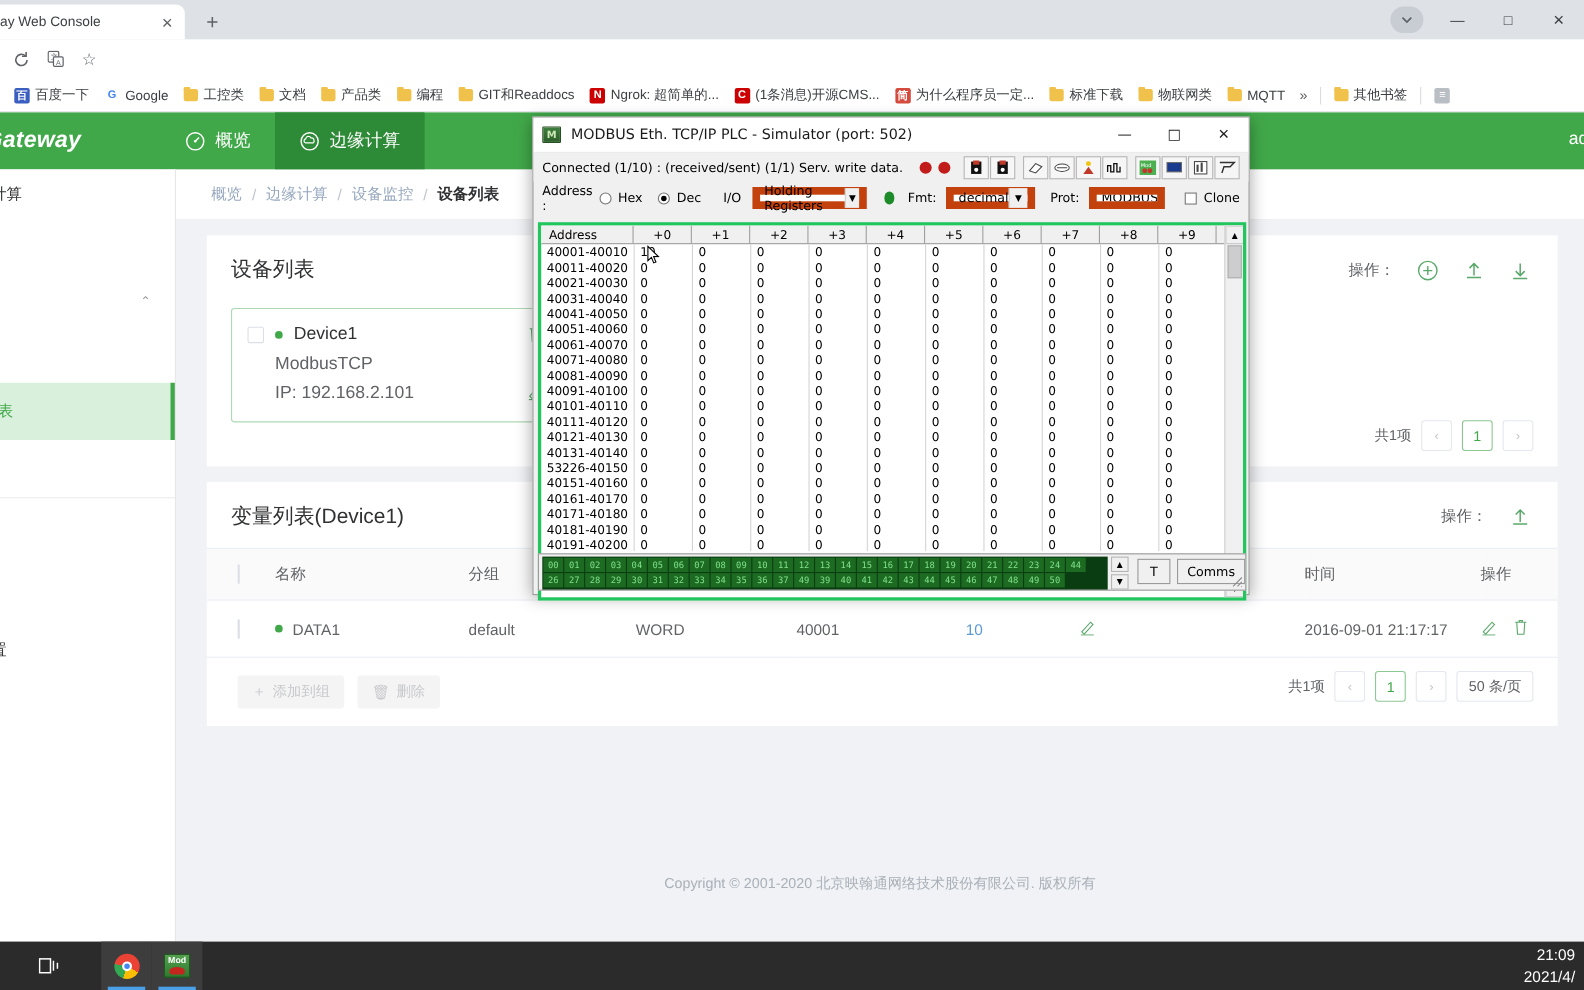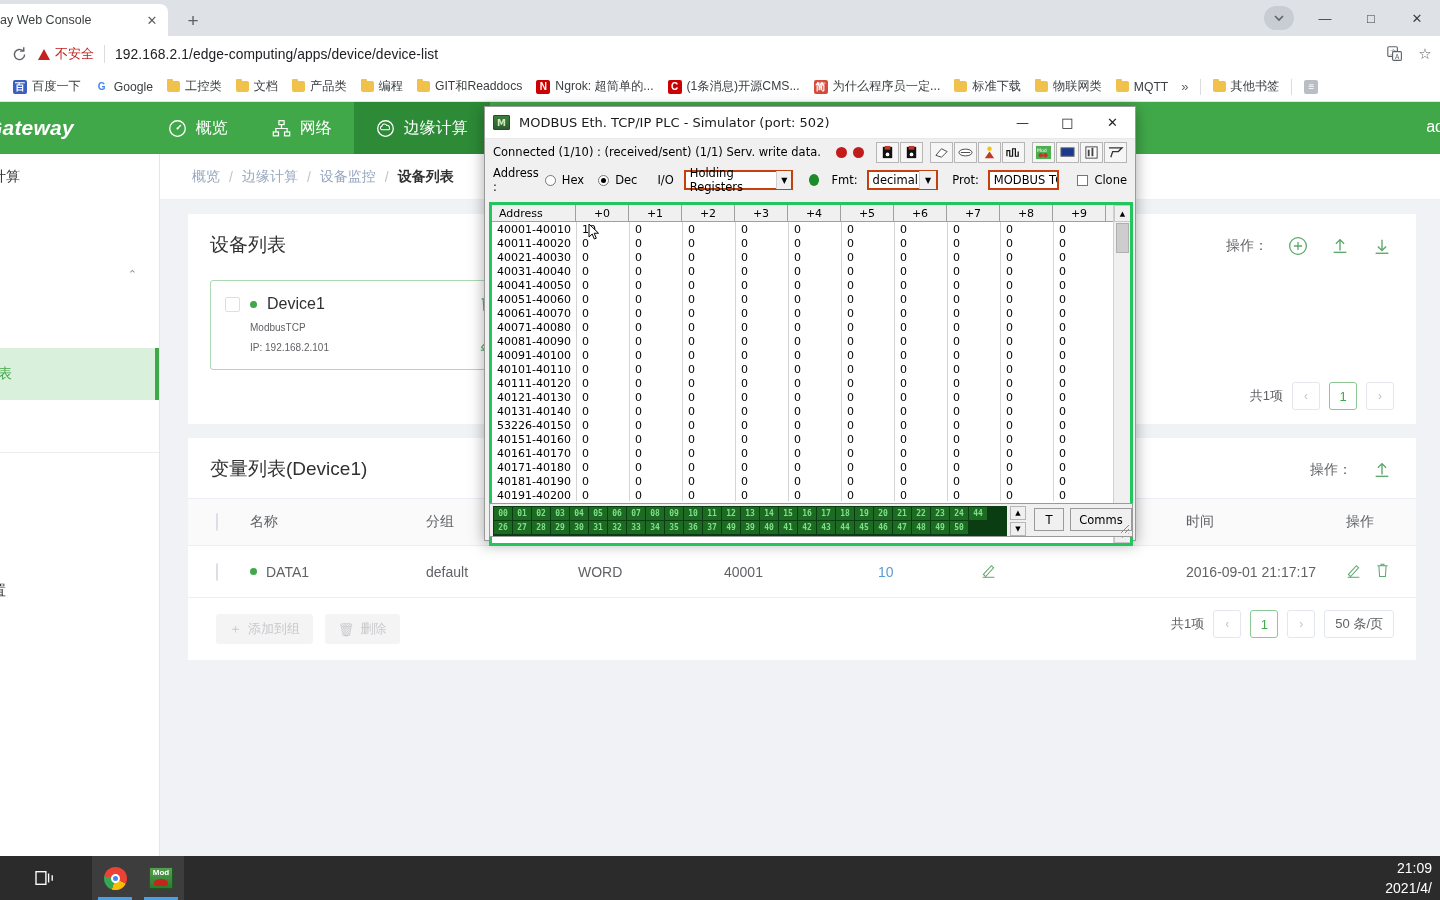--- a/index.html
+++ b/index.html
@@ -186,21 +186,21 @@
     border-radius: 3px; padding: 14px 16px 16px 14px; position: relative;
     background: #fff;
   }
   .dev-row1 { display: flex; align-items: center; gap: 10px; }
   .dev-cb {
     width: 15px; height: 15px; border: 1px solid #dcdfe6; border-radius: 2px;
     background: #fff; flex: none;
   }
   .dev-dot { width: 7px; height: 7px; border-radius: 50%; background: #41a849; flex: none; }
   .dev-name { font-size: 16px; color: #303133; }
-  .dev-sub { margin: 9px 0 0 25px; font-size: 10px; color: #606266; }
+  .dev-sub { margin: 9px 0 0 25px; font-size: 16px; color: #606266; }
   .dev-trash {
     position: absolute; right: 14px; top: 14px; color: #5aa86a;
   }
   .dev-edit {
     position: absolute; right: 14px; bottom: 14px; color: #5aa86a;
   }
   .dev-trash svg, .dev-edit svg { width: 16px; height: 17px; }
 
   .pager {
     position: absolute; right: 22px; bottom: 14px; display: flex;
@@ -324,21 +324,21 @@
   }
   .radio {
     width: 11px; height: 11px; border-radius: 50%; border: 1px solid #767676;
     background: #fff; display: inline-flex; align-items: center;
     justify-content: center; flex: none;
   }
   .radio.on::after {
     content: ""; width: 5px; height: 5px; border-radius: 50%; background: #000;
   }
   .combo {
-    height: 20px; border: 2px solid #c2410c; background: #fff;
+    height: 20px; border: 7px solid #c2410c; background: #fff;
     display: flex; align-items: center; padding: 0 0 0 4px;
     font-size: 11.5px; color: #000;
   }
   .combo .arrow {
     margin-left: auto; width: 17px; height: 18px; background: #f0f0f0;
     border-left: 1px solid #d0d0d0; display: flex; align-items: center;
     justify-content: center; font-size: 8px;
   }
   .green-led { width: 12px; height: 12px; border-radius: 50%; background: #1e8b2a; }
   .chk {
@@ -379,21 +379,21 @@
   }
 
   .sim-hexpane {
     position: absolute; left: 4px; top: 396px; width: 644px; height: 34px;
     background: #f0f0f0; border: 1px solid #9a9a9a;
   }
   .hexstrip {
     position: absolute; left: 3px; top: 2px; width: 514px; height: 30px;
     background: #0b3d12; padding: 1px;
   }
-  .hexrow { display: flex; height: 13px; gap: 1px; margin-bottom: 1px; font-weight: bold; }
+  .hexrow { display: flex; height: 13px; gap: 1px; margin-bottom: 1px; }
   .hexcell {
     width: 18px; height: 13px; background: #1d6b22; color: #7fe08a;
     font-size: 8px; display: flex; align-items: center; justify-content: center;
     font-family: "DejaVu Sans Mono", monospace;
   }
   .hexsb {
     position: absolute; left: 520px; top: 2px; width: 16px; height: 30px;
     display: flex; flex-direction: column; justify-content: space-between;
   }
   .hexsb div {
@@ -471,27 +471,20 @@
     <div class="win-ctl win-max">□</div>
     <div class="win-ctl win-cls">✕</div>
   </div>
 
   <div class="chrome-toolbar">
     <div class="reload-btn">
       <svg width="17" height="17" viewBox="0 0 20 20">
           <path d="M16 10a6 6 0 1 1-1.8-4.3" fill="none" stroke="#5f6368" stroke-width="1.7"></path>
           <path d="M15 1.5 L15 6 L10.5 6" fill="none" stroke="#5f6368" stroke-width="1.7"></path>
         </svg>
-    </div>
-    <div class="omnibox">
-      <span class="insecure">
-        <span class="warn-tri"></span>
-        <span>不安全</span>
-      </span>
-      <span class="omni-url">192.168.2.1/edge-computing/apps/device/device-list</span>
     </div>
     <div class="tb-right-icon">
       <svg width="16" height="16" viewBox="0 0 20 20">
           <rect x="1" y="1" width="12" height="12" rx="1.5" fill="none" stroke="#5f6368" stroke-width="1.4"></rect>
           <text x="4" y="10" font-size="8" fill="#5f6368">文</text>
           <rect x="7" y="7" width="11" height="11" rx="1.5" fill="#fff" stroke="#5f6368" stroke-width="1.4"></rect>
           <text x="10" y="16" font-size="8" fill="#5f6368">A</text>
         </svg>
     </div>
     <div class="tb-right-icon">☆</div>
@@ -567,29 +560,20 @@
     <div class="navbar">
       <div class="brand">Gateway</div>
       <div class="nav-items">
         <div class="nav-item">
           <svg viewBox="0 0 22 22">
               <circle cx="11" cy="11" r="9" fill="none" stroke="#fff" stroke-width="1.5"></circle>
               <path d="M11 11 L15 7" stroke="#fff" stroke-width="1.5" fill="none"></path>
               <circle cx="11" cy="11" r="1.3" fill="#fff"></circle>
             </svg>
           <span>概览</span>
-        </div>
-        <div class="nav-item">
-          <svg viewBox="0 0 22 22">
-              <rect x="8" y="2" width="6" height="4.5" fill="none" stroke="#fff" stroke-width="1.4"></rect>
-              <rect x="1.5" y="15" width="6" height="4.5" fill="none" stroke="#fff" stroke-width="1.4"></rect>
-              <rect x="14.5" y="15" width="6" height="4.5" fill="none" stroke="#fff" stroke-width="1.4"></rect>
-              <path d="M11 6.5 L11 11 M4.5 15 L4.5 11 L17.5 11 L17.5 15" fill="none" stroke="#fff" stroke-width="1.4"></path>
-            </svg>
-          <span>网络</span>
         </div>
         <div class="nav-item active">
           <svg viewBox="0 0 22 22">
               <circle cx="11" cy="11" r="9" fill="none" stroke="#fff" stroke-width="1.5"></circle>
               <path d="M6.5 12.5 a2.2 2.2 0 0 1 .3-4.2 a3 3 0 0 1 5.6-.9 a2.4 2.4 0 0 1 3.1 2.4 a2.2 2.2 0 0 1 -.6 2.7 z" fill="none" stroke="#fff" stroke-width="1.3"></path>
             </svg>
           <span>边缘计算</span>
         </div>
       </div>
       <div class="nav-user">ad</div>
@@ -767,20 +751,21 @@
           <div class="p2-pager">
             <span>共1项</span>
             <span class="pg-btn">‹</span>
             <span class="pg-btn num">1</span>
             <span class="pg-btn">›</span>
             <span class="pg-size">50 条/页</span>
           </div>
         </div>
       </div>
 
+      <div class="footer-copy">Copyright © 2001-2020 北京映翰通网络技术股份有限公司. 版权所有</div>
     </div>
   </div>
 
   <div class="simwin">
     <div class="sim-titlebar">
       <span class="sim-ico"></span>
       <span class="sim-title">MODBUS Eth. TCP/IP PLC - Simulator (port: 502)</span>
       <span class="sim-wctl">
         <span class="sim-wbtn">—</span>
         <span class="sim-wbtn">□</span>

